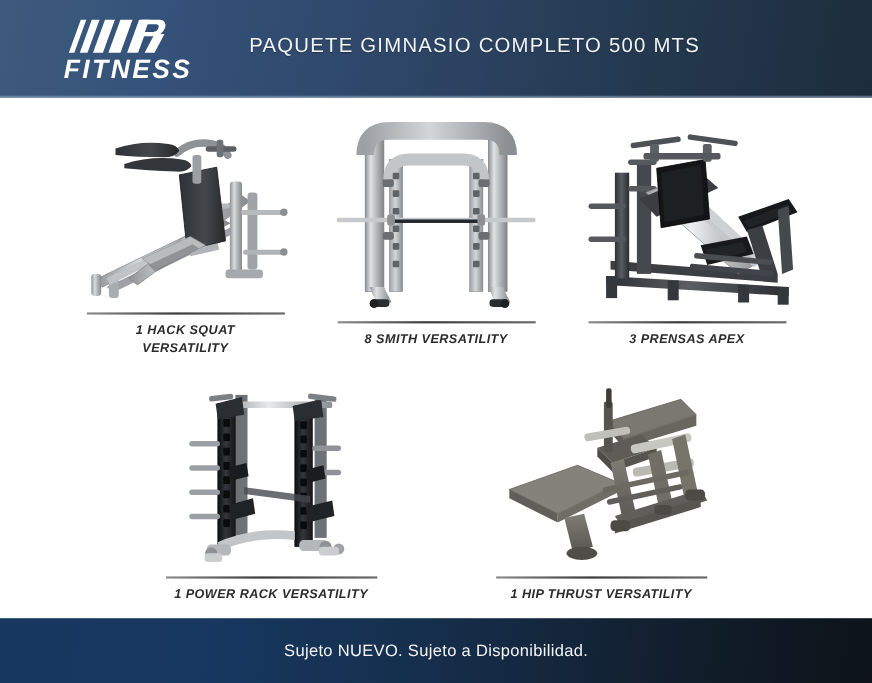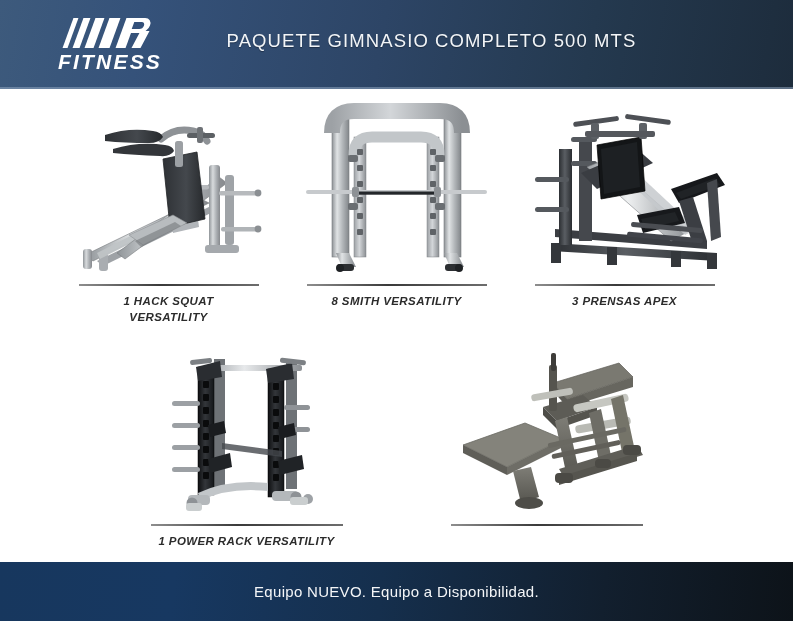--- a/index.html
+++ b/index.html
@@ -89,21 +89,21 @@
   .r-leg {
     position: absolute;
     left: 72px; top: 13px;
     width: 9px; height: 17px;
     background: #ffffff;
     transform: skewX(-28deg);
   }
   .logo-word {
     position: absolute;
     left: 0; top: 32px;
-    font-size: 21px;
+    font-size: 24px;
     letter-spacing: 2.2px;
     font-style: italic;
     font-weight: bold;
     color: #ffffff;
     font-family: "Liberation Sans", sans-serif;
   }
   .header-title {
     position: absolute;
     left: 0; top: 0;
     width: 793px;
@@ -125,20 +125,21 @@
     position: absolute;
     left: 0; top: 89px;
     width: 793px;
     height: 473px;
     background: #ffffff;
   }
   .row {
     display: flex;
     width: 793px;
     justify-content: center;
+    align-items: center;
   }
   .row-top { padding-top: 14px; }
   .row-bottom { padding-top: 22px; gap: 40px; }
 
   .cell {
     width: 228px;
     display: flex;
     flex-direction: column;
     align-items: center;
   }
@@ -546,21 +547,22 @@
 
             <rect x="108" y="126" width="18" height="10" rx="4" fill="#4b4a45"></rect>
             <rect x="176" y="98" width="18" height="10" rx="4" fill="#4b4a45"></rect>
             <rect x="148" y="112" width="16" height="9" rx="4" fill="#4b4a45"></rect>
 
             <rect x="100" y="88" width="80" height="5" rx="2" fill="#6a6962" transform="rotate(-12 140 90)"></rect>
             <rect x="104" y="100" width="70" height="5" rx="2" fill="#615f59" transform="rotate(-12 139 102)"></rect>
           </svg>
         </div>
         <div class="divider"></div>
+        <div class="caption">1 HIP THRUST VERSATILITY</div>
       </div>
     </div>
   </div>
 
   <div class="footer">
-    <div class="footer-text">Equipo NUEVO. Equipo a Disponibilidad.</div>
+    <div class="footer-text">Sujeto NUEVO. Sujeto a Disponibilidad.</div>
   </div>
 
 </div>
 
 </body></html>

